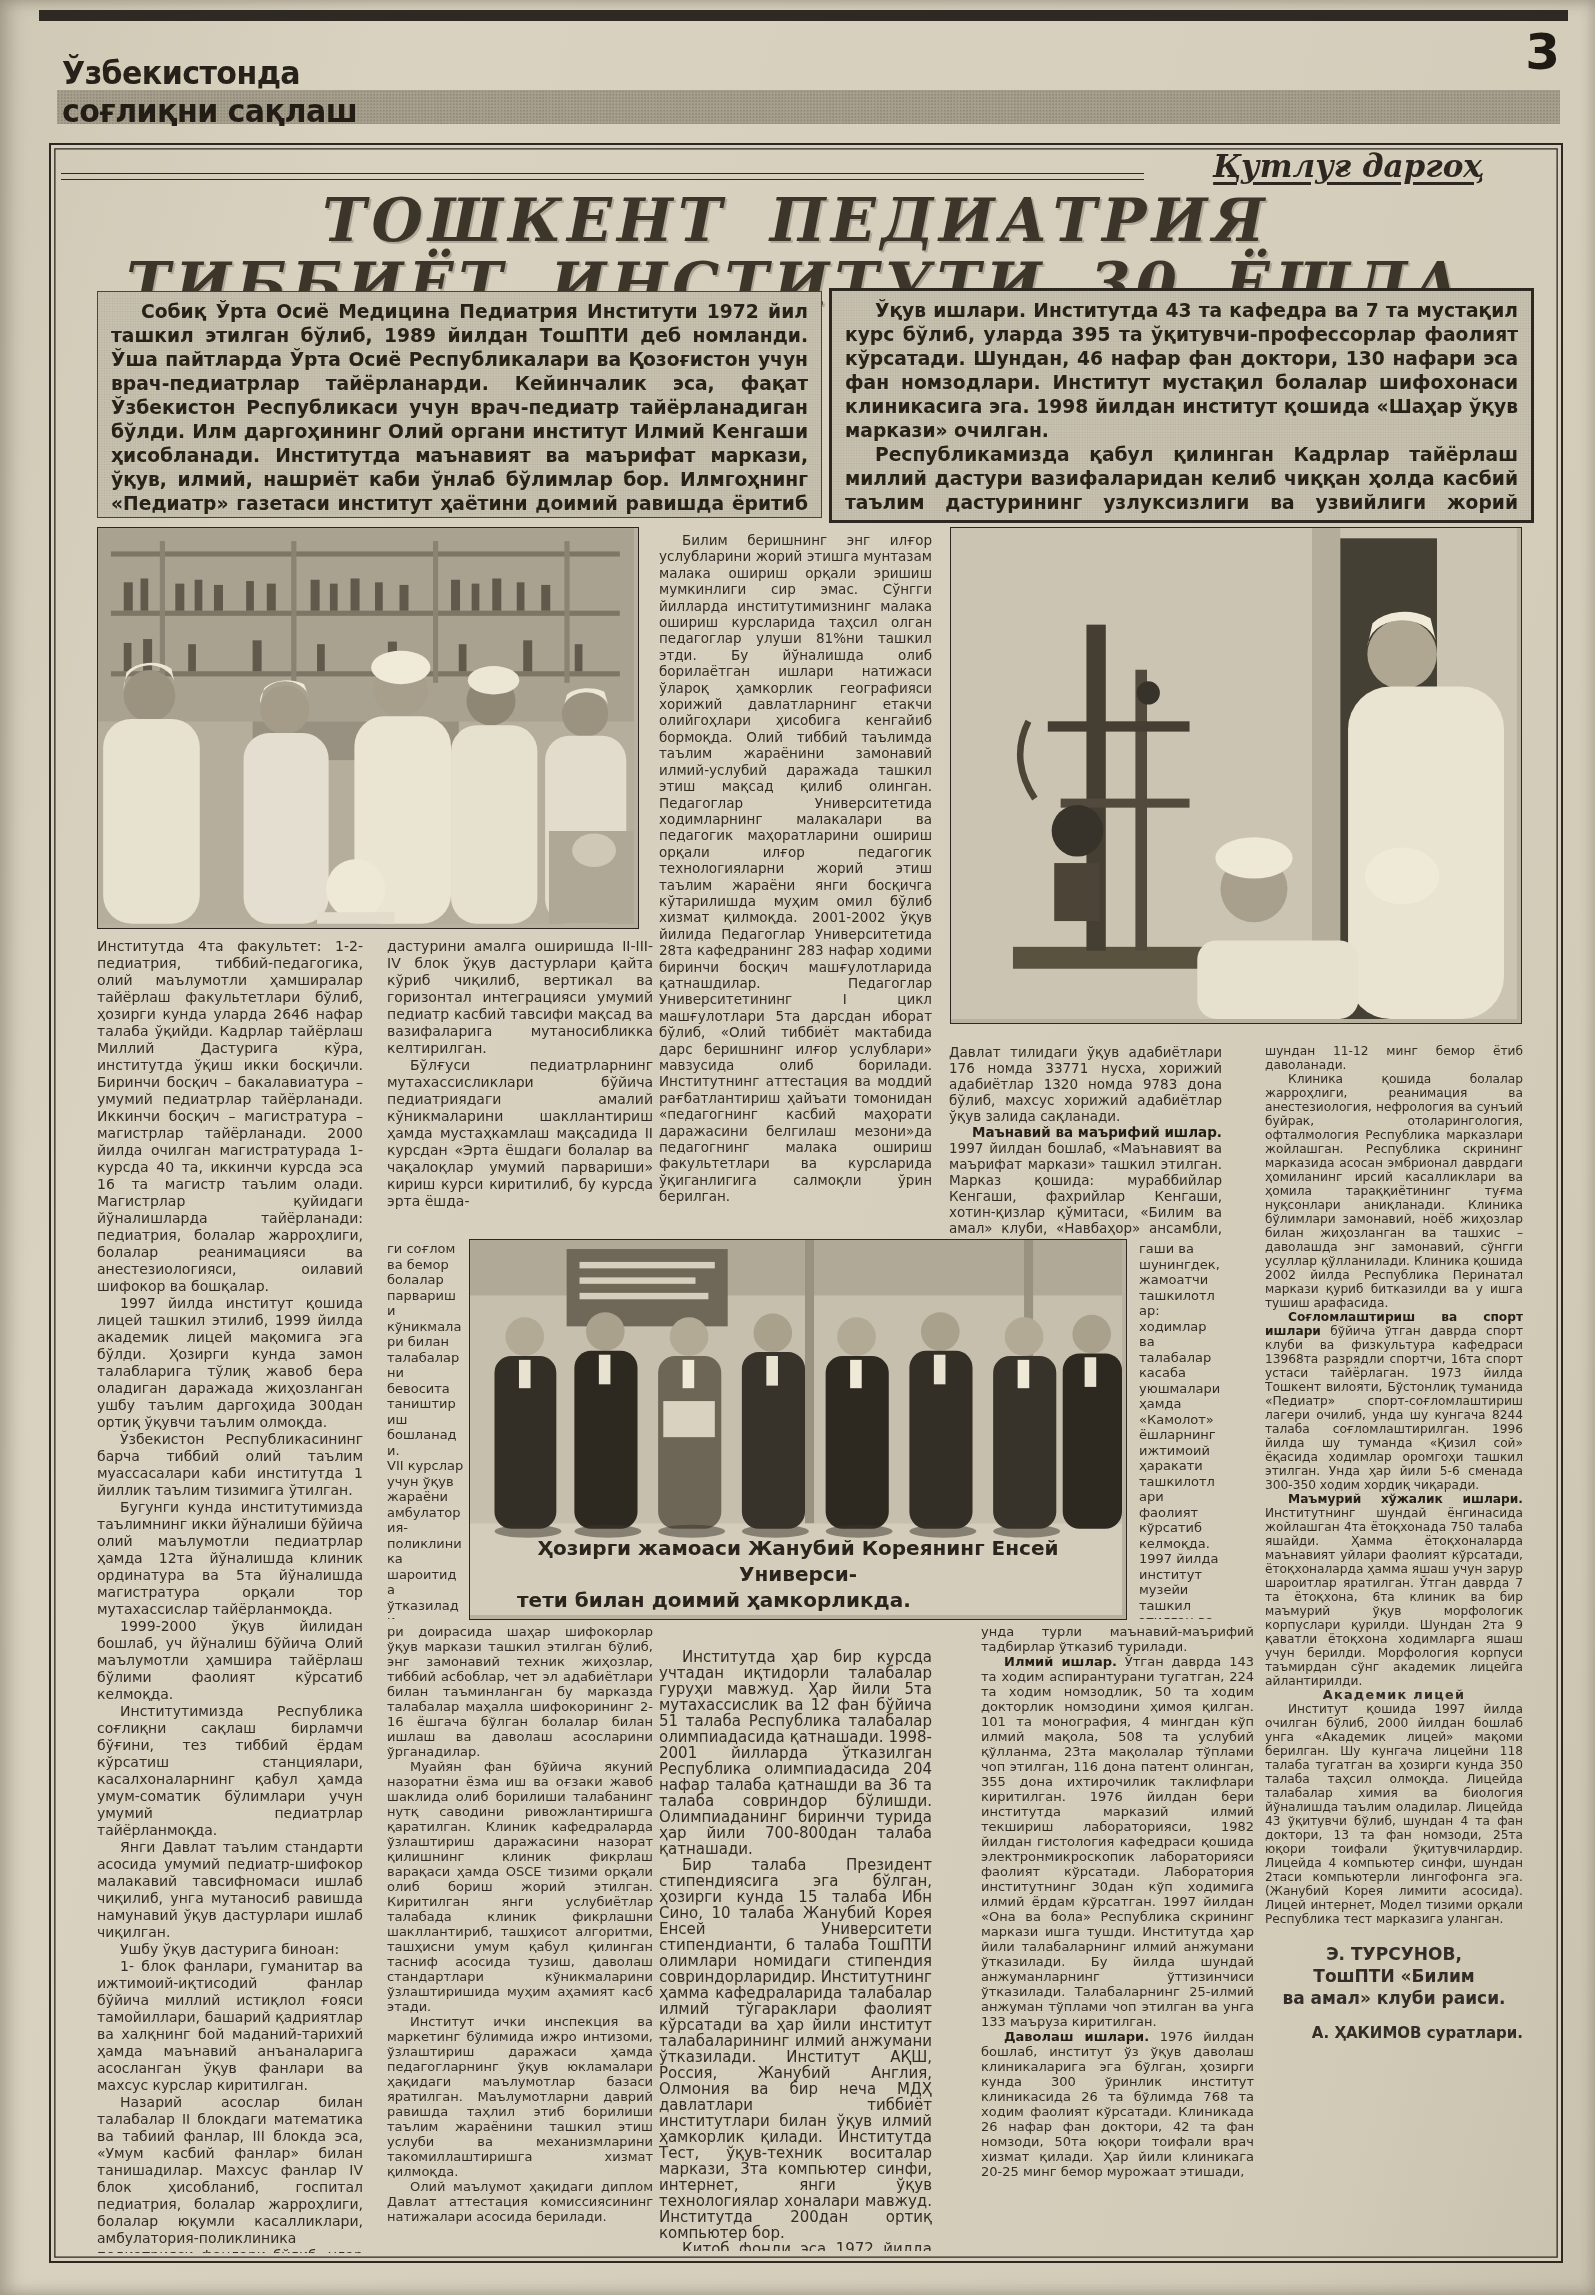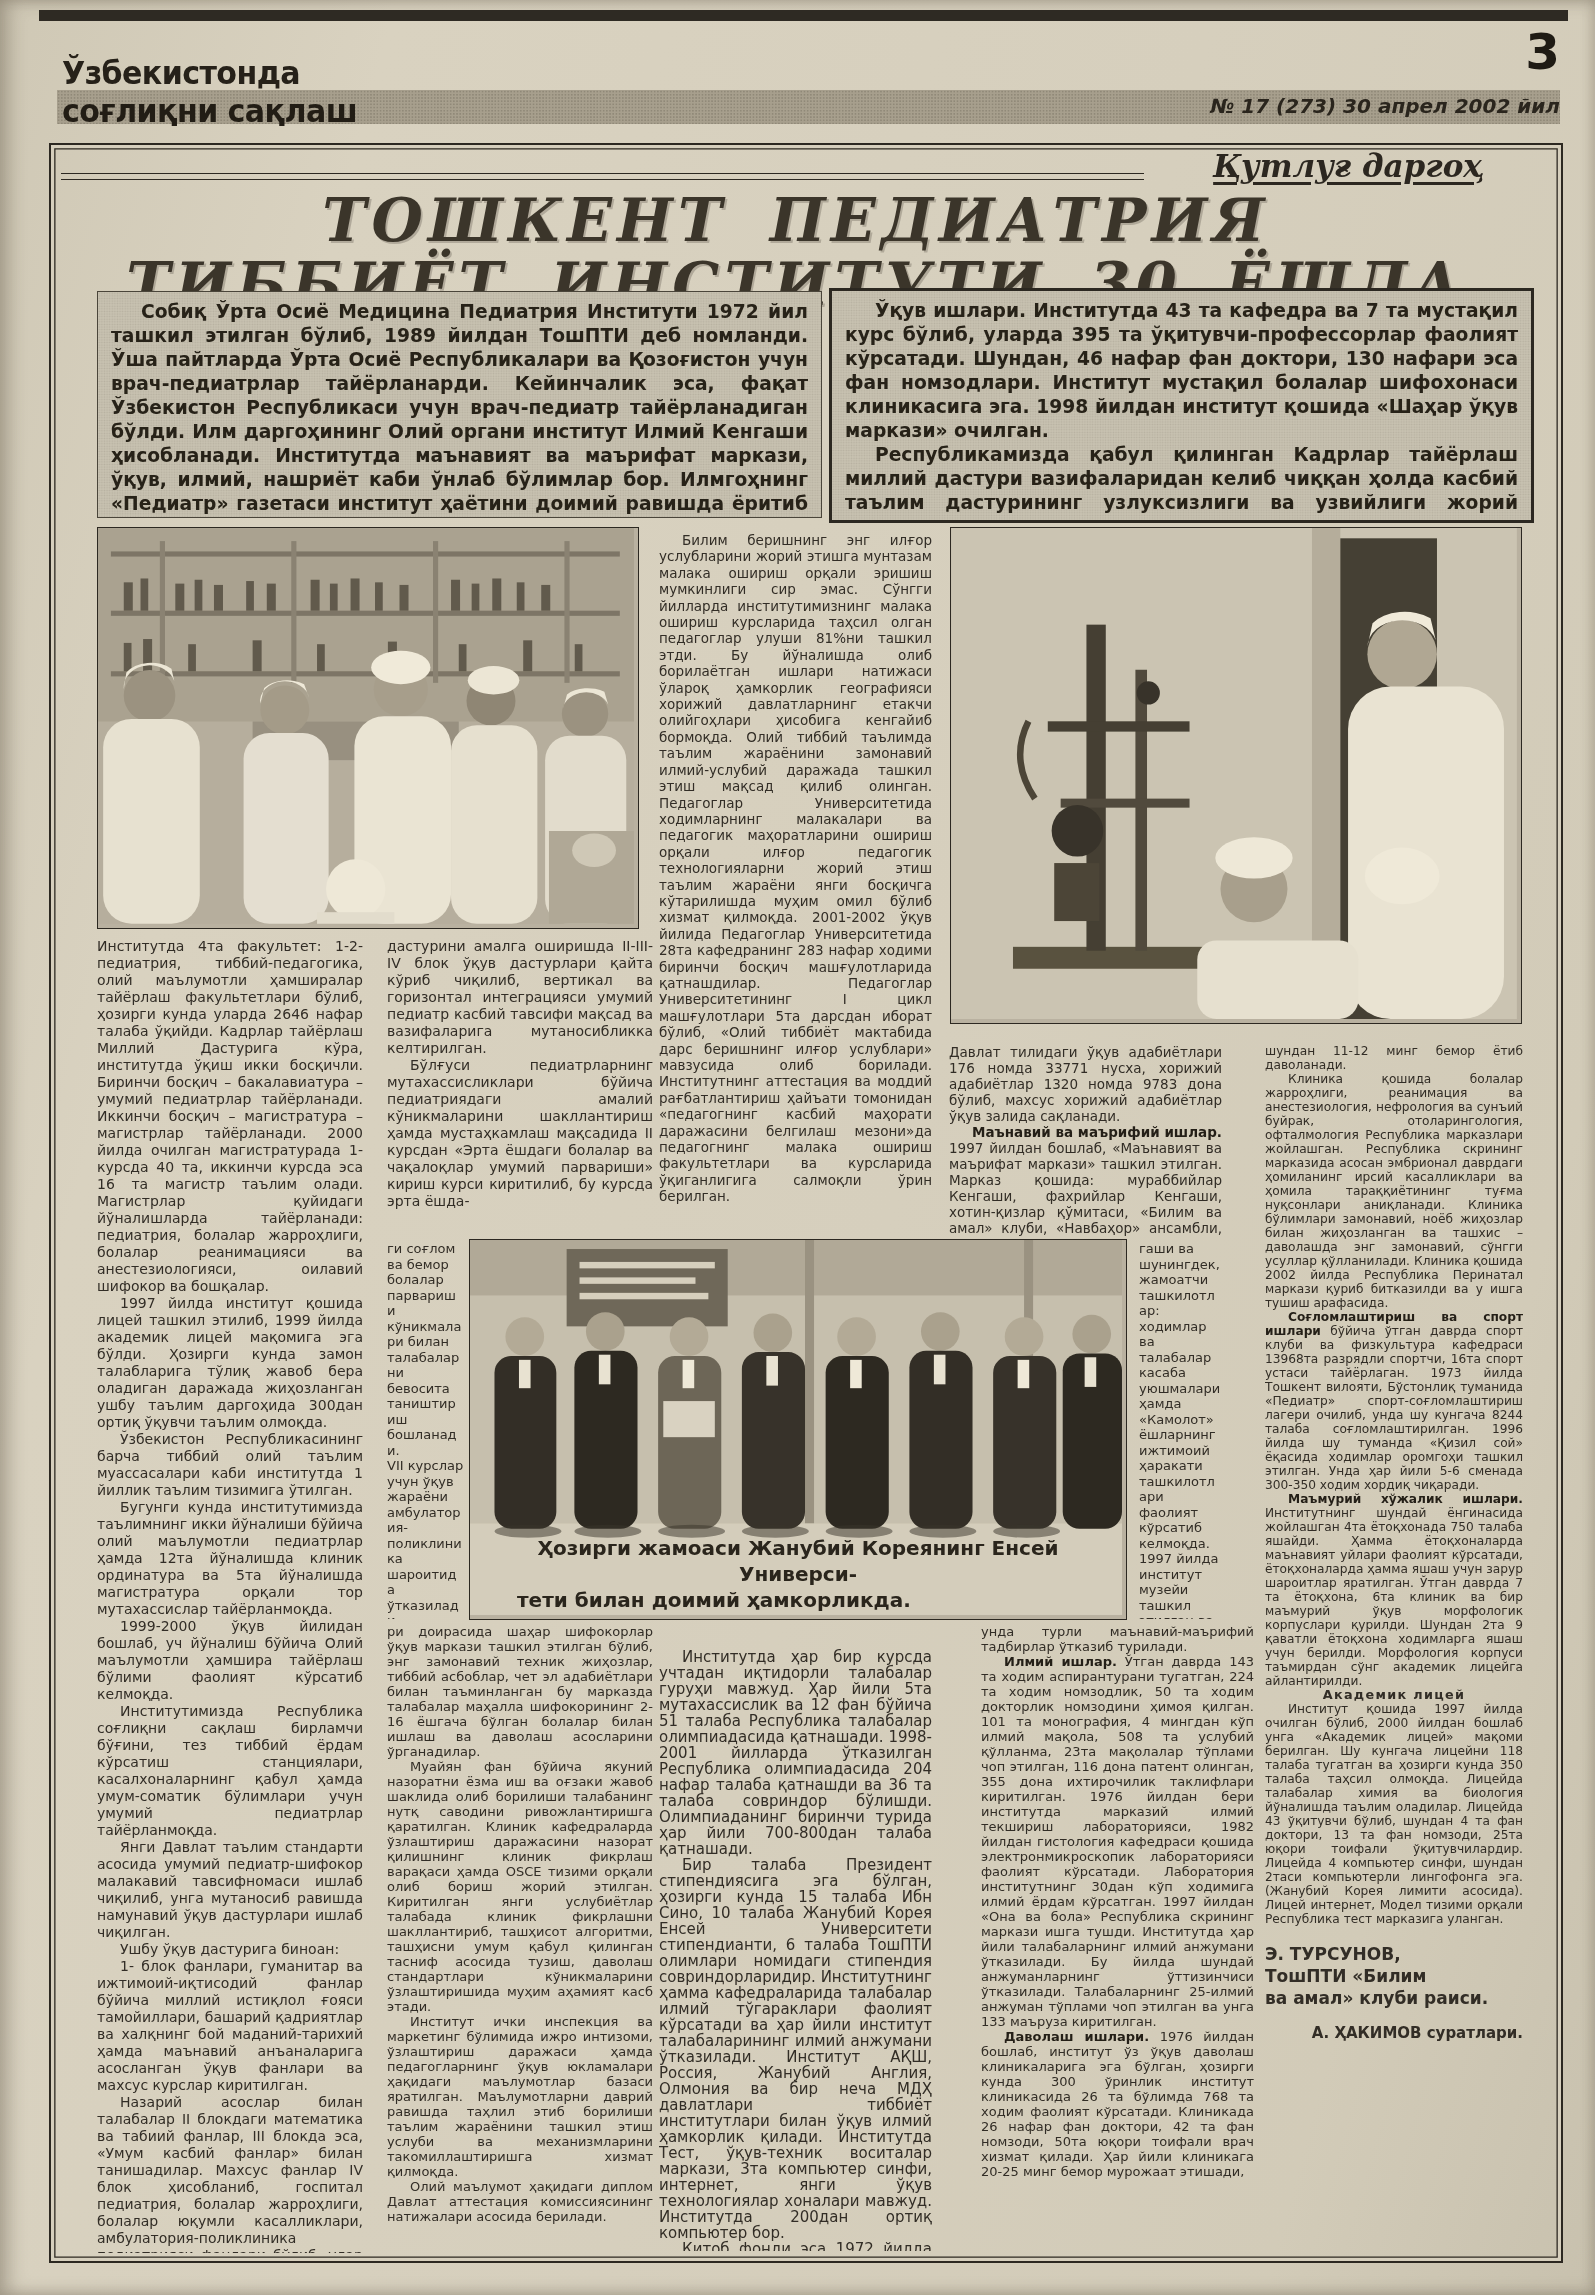--- a/index.html
+++ b/index.html
@@ -52,34 +52,33 @@
   .c1 {left:97px; top:938px;width:266px;height:1315px;font-size:14px;line-height:17px;}
   .c2a{left:387px; top:938px;width:266px;height:298px;font-size:14px;line-height:17px;}
   .c2b{left:387px; top:1241px;width:77px;height:378px;font-size:13px;line-height:15.5px;overflow-wrap:anywhere;text-align:left;}
   .c2c{left:387px; top:1624px;width:266px;height:627px;font-size:13px;line-height:15px;}
   .c3a{left:659px;top:532px; width:273px;height:704px;font-size:13.5px;line-height:16.4px;}
   .c3b{left:659px;top:1649px;width:273px;height:602px;font-size:15px;line-height:16px;}
   .c4a{left:949px;top:1044px;width:273px;height:192px;font-size:13.5px;line-height:16px;}
   .c4b{left:1139px;top:1241px;width:83px;height:378px;font-size:13px;line-height:15.5px;overflow-wrap:anywhere;text-align:left;}
   .c4c{left:949px;top:1624px;width:273px;height:627px;font-size:13px;line-height:15px;margin-left:32px;}
   .c5 {left:1265px;top:1044px;width:258px;height:1212px;font-size:12.2px;line-height:14px;}
-  .sig{margin-top:17px;text-align:left;font-weight:bold;font-size:17px;line-height:22px;text-indent:0;}
+  .sig{margin-top:17px;text-align:center;font-weight:bold;font-size:17px;line-height:22px;text-indent:0;}
   .photog{margin-top:17px;text-align:right;font-weight:bold;font-size:15px;text-indent:0;}
 </style>
 </head>
 <body>
 
 <div id="page">
 
   <div class="abs topbar"></div>
   <div class="abs mast1">Ўзбекистонда</div>
   <div class="abs mastband"></div>
   <div class="abs mast2">соғлиқни сақлаш</div>
   <div class="abs pagenum">3</div>
-  <div class="abs issue">№ 17 (273) 30 апрел 2002 йил</div>
 
   <div class="abs frame"></div>
   <div class="abs rubricrule"></div>
   <div class="abs rubric">Қутлуғ даргоҳ</div>
 
   <div class="abs headline hl1">ТОШКЕНТ ПЕДИАТРИЯ</div>
   <div class="abs headline hl2">ТИББИЁТ ИНСТИТУТИ 30 ЁШДА</div>
 
   <div class="abs leadbox lead-left">
     <p>Собиқ Ўрта Осиё Медицина Педиатрия Институти 1972 йил ташкил этилган бўлиб, 1989 йилдан ТошПТИ деб номланди. Ўша пайтларда Ўрта Осиё Республикалари ва Қозоғистон учун врач-педиатрлар тайёрланарди. Кейинчалик эса, фақат Ўзбекистон Республикаси учун врач-педиатр тайёрланадиган бўлди. Илм даргоҳининг Олий органи институт Илмий Кенгаши ҳисобланади. Институтда маънавият ва маърифат маркази, ўқув, илмий, нашриёт каби ўнлаб бўлимлар бор. Илмгоҳнинг «Педиатр» газетаси институт ҳаётини доимий равишда ёритиб туради.</p>

